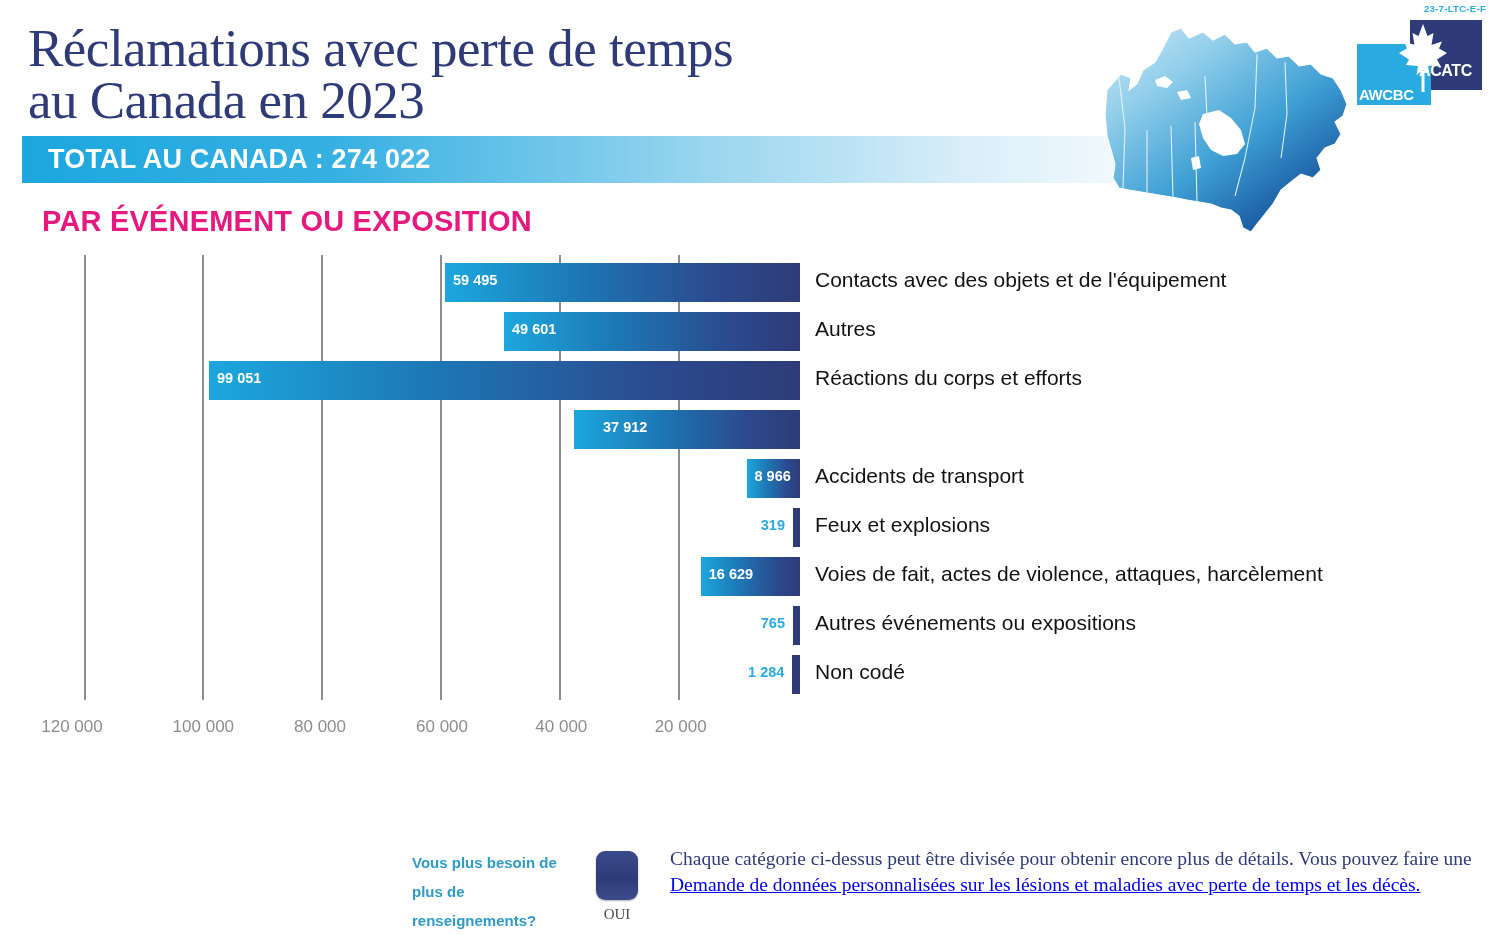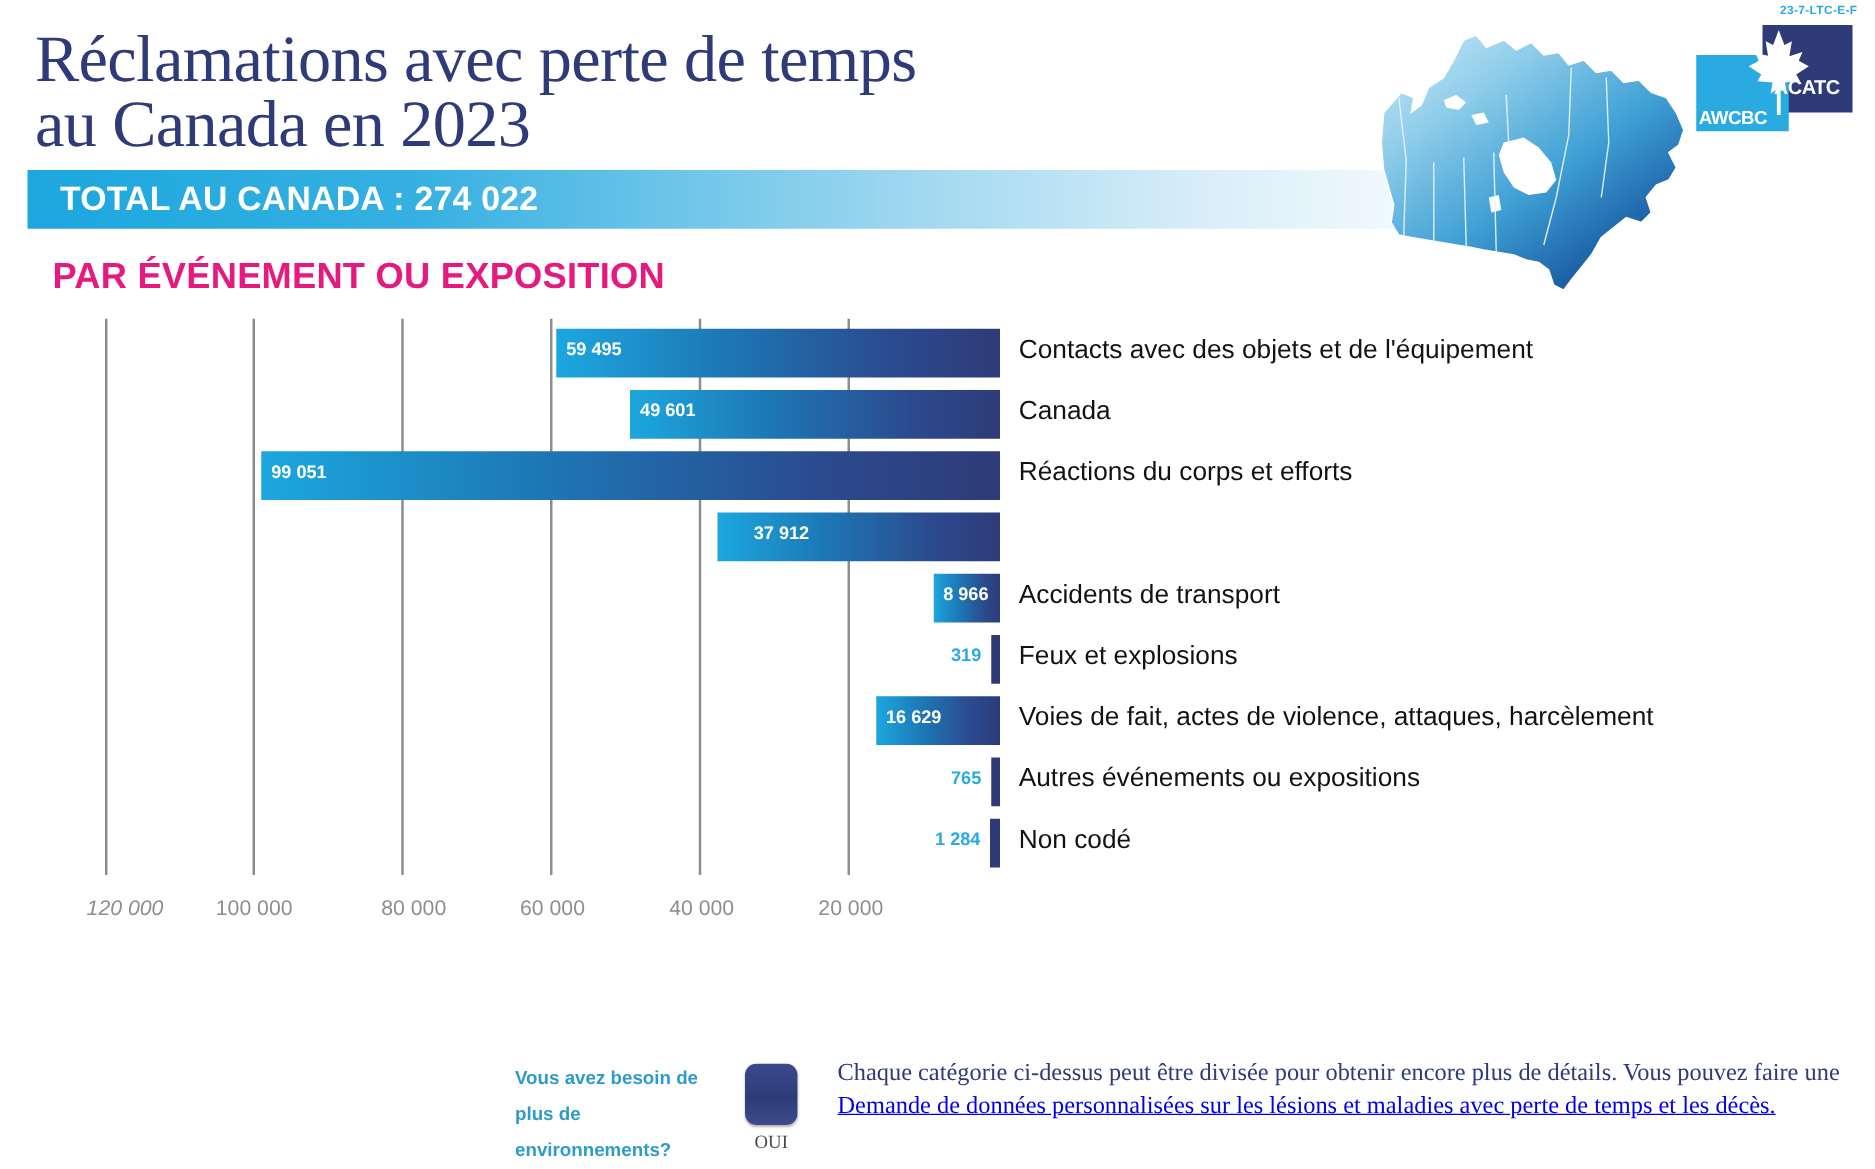--- a/index.html
+++ b/index.html
@@ -187,21 +187,21 @@
 
     <div class="rows" id="rows">
         <div class="row">
           <div class="bar" style="left: 445.013px; width: 354.987px;"></div>
           <div class="bar-val" style="left: 453.013px;">59 495</div>
           <div class="cat-label">Contacts avec des objets et de l'équipement</div>
         </div>
         <div class="row">
           <div class="bar" style="left: 504.047px; width: 295.953px;"></div>
           <div class="bar-val" style="left: 512.047px;">49 601</div>
-          <div class="cat-label">Canada</div>
+          <div class="cat-label">Autres</div>
         </div>
         <div class="row">
           <div class="bar" style="left: 208.996px; width: 591.004px;"></div>
           <div class="bar-val" style="left: 216.996px;">99 051</div>
           <div class="cat-label">Réactions du corps et efforts</div>
         </div>
         <div class="row">
           <div class="bar" style="left: 573.792px; width: 226.208px;"></div>
           <div class="bar-val" style="left: 603px;">37 912</div>
         </div>
@@ -227,30 +227,30 @@
         </div>
         <div class="row">
           <div class="bar mini" style="left: 792.339px; width: 7.6612px;"></div>
           <div class="bar-val outside" style="right: 715.661px;">1 284</div>
           <div class="cat-label">Non codé</div>
         </div>
       </div>
   </div>
 
   <div class="axis" id="axis">
-      <div class="tick" style="left: 100px; font-style: italic;">120 000</div>
+      <div class="tick" style="left: 72px;">120 000</div>
       <div class="tick" style="left: 203.333px;">100 000</div>
-      <div class="tick" style="left: 331px;">80 000</div>
+      <div class="tick" style="left: 320px;">80 000</div>
       <div class="tick" style="left: 442px;">60 000</div>
       <div class="tick" style="left: 561.333px;">40 000</div>
       <div class="tick" style="left: 680.667px;">20 000</div>
     </div>
 </div>
 
 <div class="footer">
-  <div class="foot-q">Vous avez besoin de plus de environnements?</div>
+  <div class="foot-q">Vous plus besoin de plus de renseignements?</div>
   <div class="oui-btn"></div>
   <div class="oui-lbl">OUI</div>
   <div class="foot-text">
     <span>Chaque catégorie ci-dessus peut être divisée pour obtenir encore plus de détails.</span>
     <span>Vous pouvez faire une </span><a class="lnk" href="#">Demande de données personnalisées sur les lésions et maladies avec perte de temps et les décès.</a>
   </div>
 </div>
 
 </body></html>

